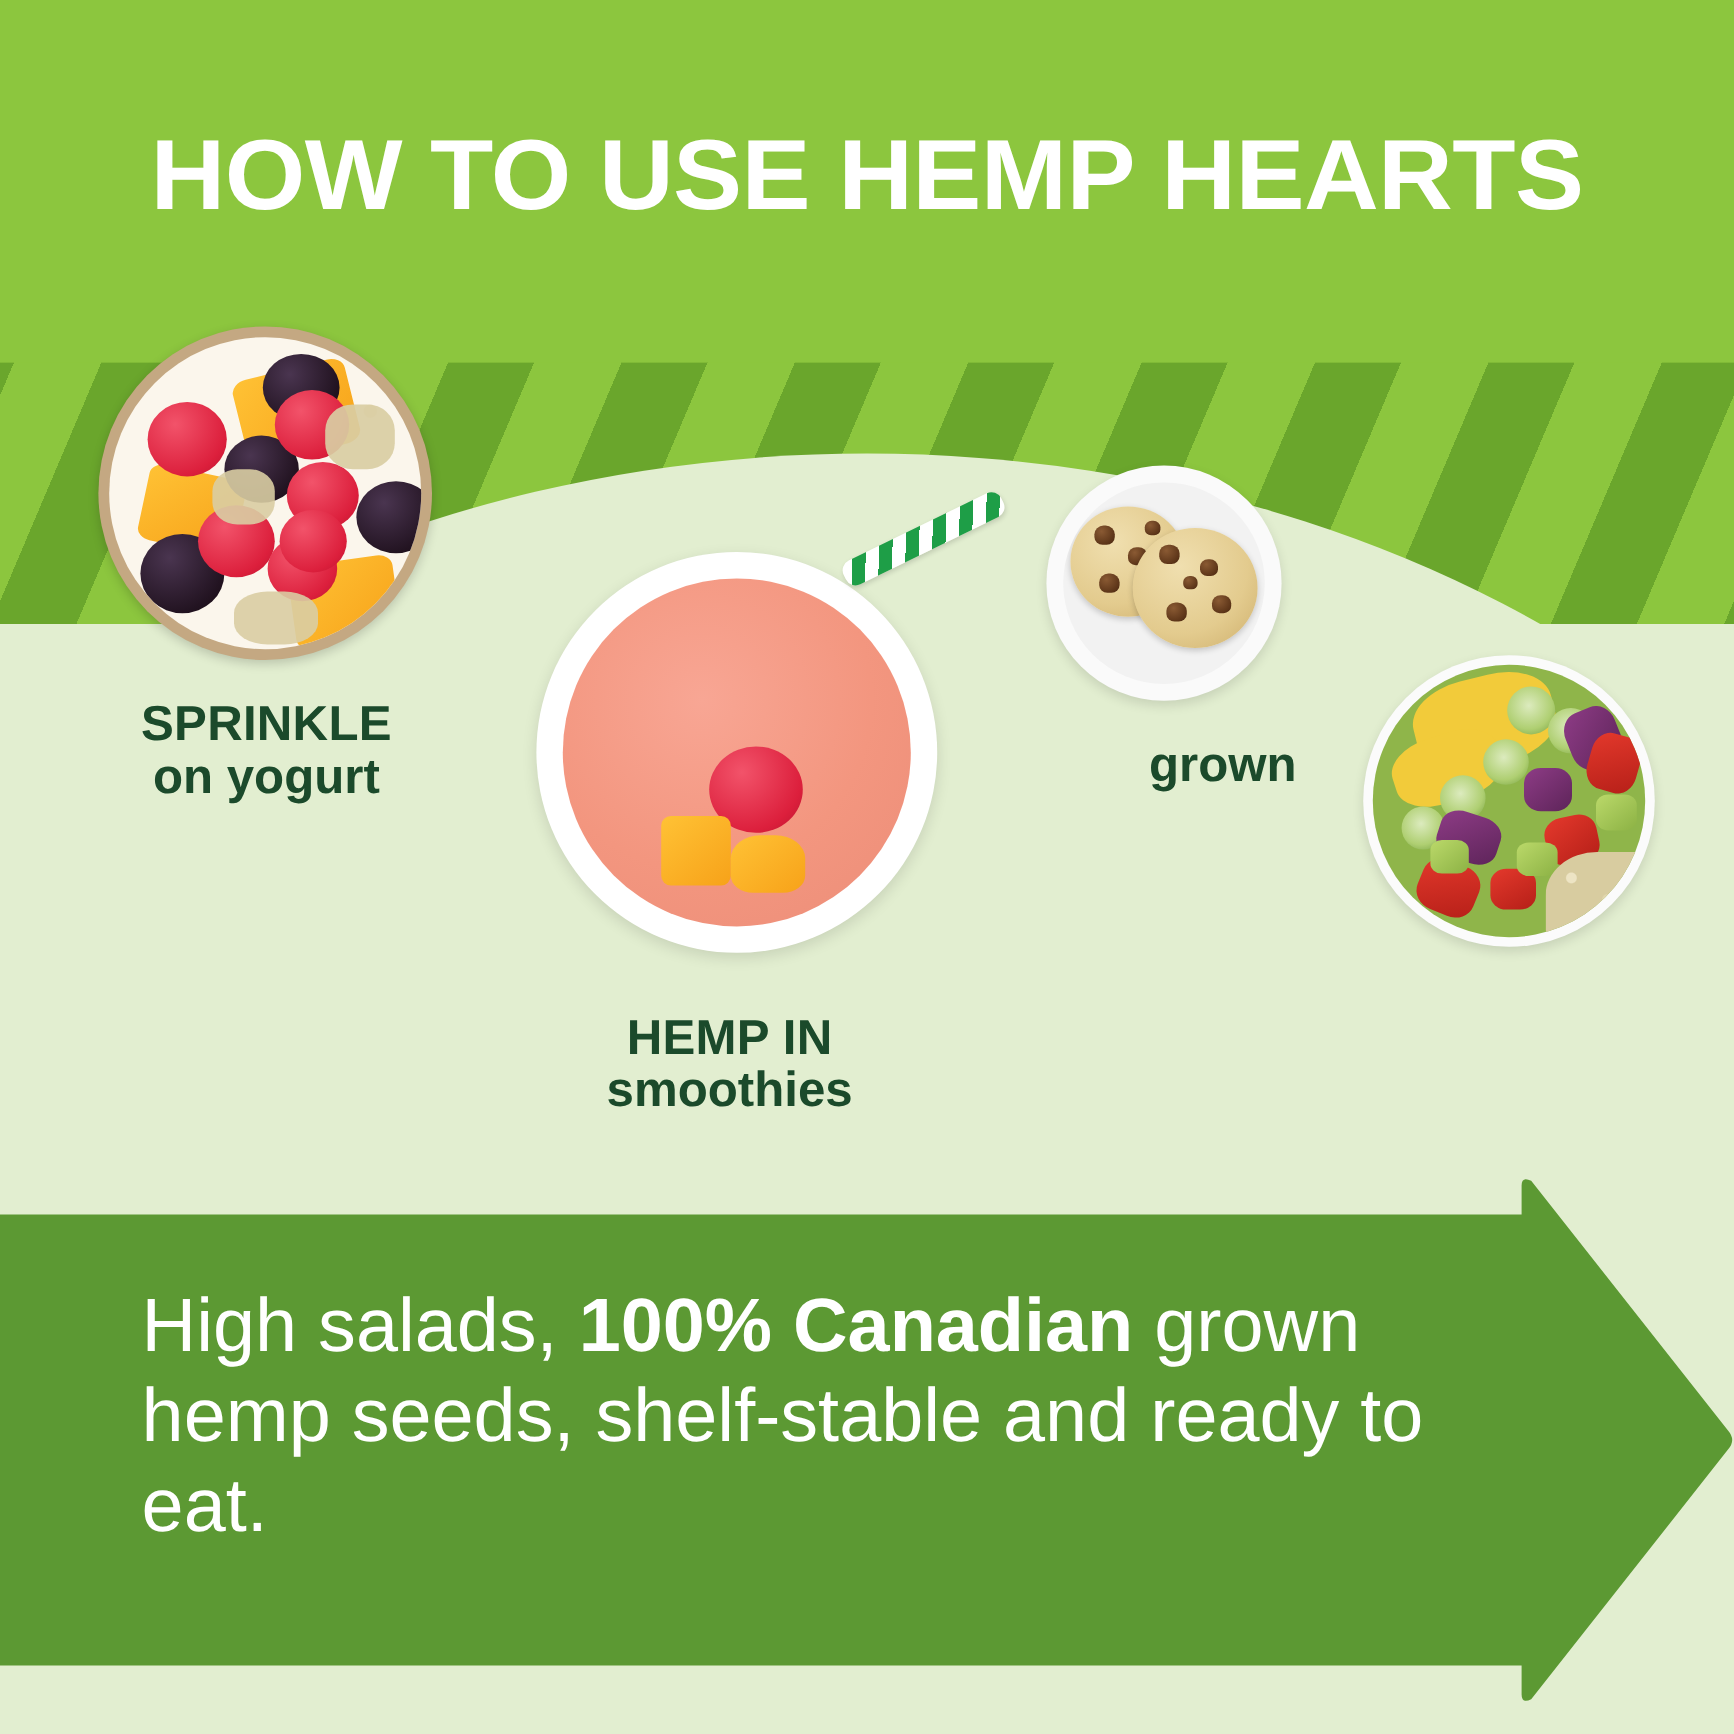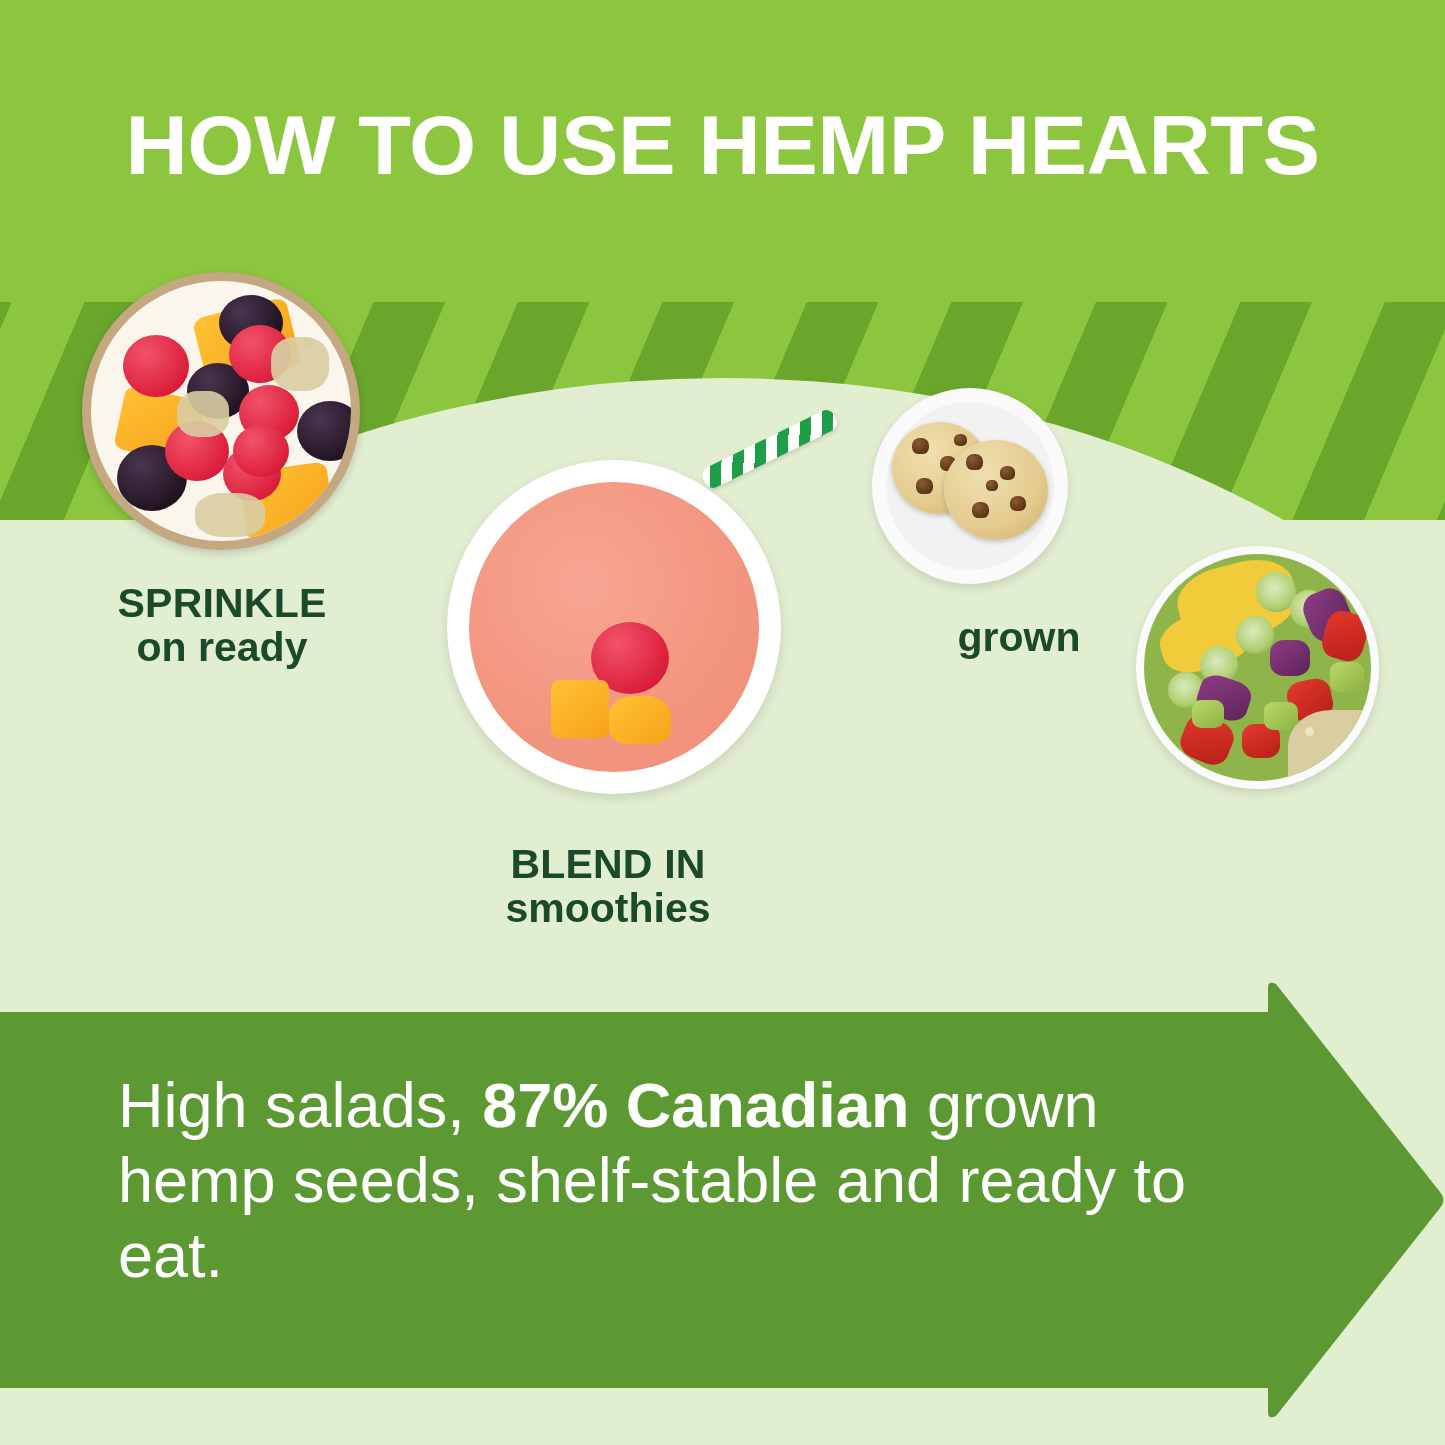--- a/index.html
+++ b/index.html
@@ -204,33 +204,33 @@
       <div class="veg tom" style="left:98px; top:170px;width:38px; height:34px;"></div>
       <div class="veg avo" style="left:186px;top:108px;width:34px; height:30px;"></div>
       <div class="veg avo" style="left:120px;top:148px;width:34px; height:28px;"></div>
       <div class="veg avo" style="left:48px; top:146px;width:32px; height:28px;"></div>
       <div class="veg hempseed-patch" style="left:144px;top:156px;width:86px; height:72px;"></div>
     </div>
   </div>
 
   <div class="caption" id="cap-sprinkle">
     <span class="l1">SPRINKLE</span>
-    <span class="l2">on ready</span>
+    <span class="l2">on yogurt</span>
   </div>
   <div class="caption" id="cap-blend">
-    <span class="l1">BLEND IN</span>
+    <span class="l1">HEMP IN</span>
     <span class="l2">smoothies</span>
   </div>
   <div class="caption" id="cap-mix">
     <span class="l2">grown</span>
   </div>
 
   <div class="arrow-banner">
     <svg viewBox="0 0 1445 440" xmlns="http://www.w3.org/2000/svg" aria-hidden="true">
       <path fill="#5C9933" d="M0 32 H1268 V8 Q1268 0 1276 4 L1440 212 Q1447 220 1440 228 L1276 436 Q1268 440 1268 432 V408 H0 Z"></path>
     </svg>
   </div>
 
   <div class="banner-text">
-    <span>High salads, </span><b>87% Canadian</b><span> grown hemp seeds, shelf-stable and ready to eat.</span>
+    <span>High salads, </span><b>100% Canadian</b><span> grown hemp seeds, shelf-stable and ready to eat.</span>
   </div>
 
 </div>
 
 </body></html>

